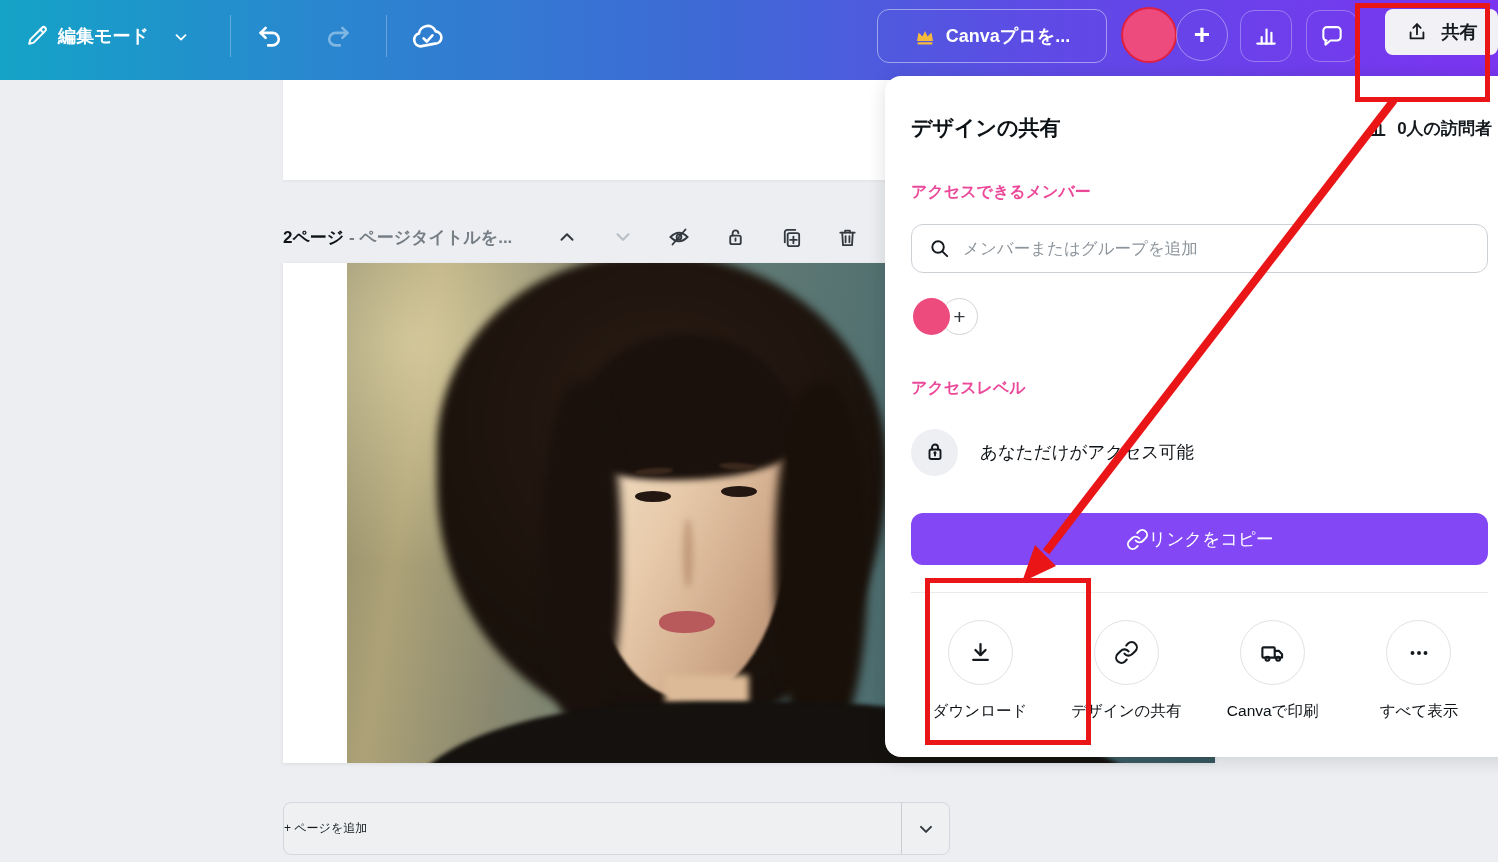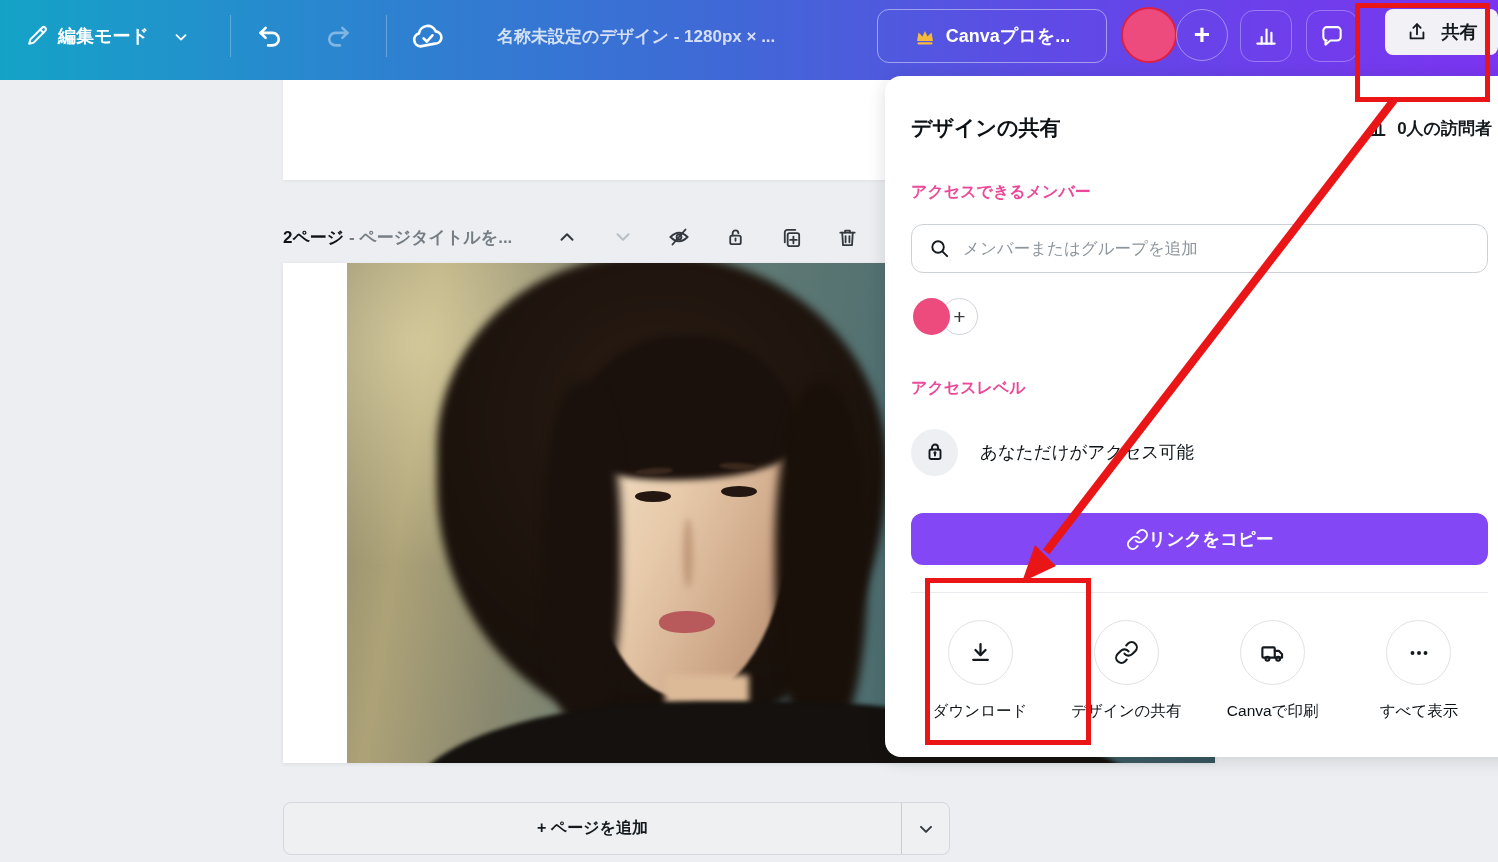--- a/index.html
+++ b/index.html
@@ -57,21 +57,21 @@
   .brow{position:absolute;width:38px;height:7px;background:#3a281c;border-radius:50%;filter:blur(1px)}
   .eye{position:absolute;width:36px;height:11px;background:#241610;border-radius:50%;filter:blur(.5px)}
   .noseshadow{position:absolute;left:336px;top:255px;width:10px;height:70px;background:rgba(150,100,70,.4);border-radius:50%;filter:blur(3px)}
   .lips{position:absolute;left:312px;top:348px;width:56px;height:22px;background:#b85a5c;border-radius:50% 50% 55% 45%;filter:blur(.5px)}
   .neck{position:absolute;left:318px;top:412px;width:84px;height:70px;background:#dcba97;filter:blur(3px)}
   .shirt{position:absolute;left:60px;top:438px;width:760px;height:120px;background:#14110e;filter:blur(2px);
     border-radius:42% 58% 0 0 / 95% 110% 0 0}
 
   .addpage{position:absolute;left:283px;top:802px;width:667px;height:53px;background:#eef0f2;border:1px solid #d4d7db;
     border-radius:8px;display:flex;overflow:hidden}
-  .addpage-main{flex:1;display:flex;align-items:center;justify-content:center;font-weight:bold;font-size:16px;cursor:pointer}
+  .addpage-main{flex:1;display:flex;align-items:center;font-weight:normal;font-size:12px;cursor:pointer}
   .addpage-split{width:1px;background:#c9ccd1}
   .addpage-caret{width:47px;display:flex;align-items:center;justify-content:center;cursor:pointer;color:#33393f}
 
   
   .panel{position:absolute;left:885px;top:76px;width:692px;height:681px;background:#fff;z-index:20;
     border-radius:16px 0 0 16px;box-shadow:0 3px 18px rgba(20,25,30,.14)}
   .panel-header{position:absolute;left:26px;top:38px;right:16px;display:flex;align-items:center}
   .panel-title{font-size:21px;font-weight:bold;color:#0d1216;flex:1}
   .visitors{display:flex;align-items:center;gap:9px;font-size:17px;font-weight:bold;color:#14191e;margin-right:42px;cursor:pointer}
   .gear{color:#14191e;cursor:pointer}
@@ -81,21 +81,21 @@
   .member-input input{border:none;outline:none;flex:1;font-size:16.5px;font-family:inherit;color:var(--ink)}
   .member-input input::placeholder{color:var(--muted)}
   .avatars{position:absolute;left:28px;top:222px;height:38px}
   .avatar-sm{position:absolute;left:0;top:0;width:37px;height:37px;border-radius:50%;background:var(--pink)}
   .avatar-add{position:absolute;left:28px;top:0;width:37px;height:37px;border-radius:50%;background:#fff;border:1px solid #cfd3d8;
     display:flex;align-items:center;justify-content:center;font-size:21px;color:#33393f;cursor:pointer}
   .access-row{position:absolute;left:26px;top:352px;right:16px;height:48px;display:flex;align-items:center;gap:22px;cursor:pointer}
   .lock-circle{width:47px;height:47px;border-radius:50%;background:#edeff2;display:flex;align-items:center;justify-content:center;color:#14191e}
   .access-text{font-size:17.5px;color:#0d1216;flex:1}
   .copy-btn{position:absolute;left:26px;top:437px;width:577px;height:52px;background:var(--accent);border-radius:12px;
-    display:flex;align-items:center;justify-content:center;gap:0;color:#fff;font-size:17.5px;font-weight:bold;cursor:pointer}
+    display:flex;align-items:center;justify-content:center;gap:0;color:#fff;font-size:17.5px;font-weight:normal;cursor:pointer}
   .panel-div{position:absolute;left:26px;top:516px;width:577px;height:1px;background:#e9ebee}
   .actions{position:absolute;left:26px;top:544px;width:577px;display:flex;justify-content:space-between}
   .action{width:138px;display:flex;flex-direction:column;align-items:center;gap:16px;cursor:pointer}
   .action-circle{width:65px;height:65px;border-radius:50%;border:1px solid #dfe2e6;display:flex;align-items:center;justify-content:center;color:#14191e}
   .action-label{font-size:15.5px;color:#0d1216;white-space:nowrap}
 
   
   .anno{position:absolute;border:5px solid var(--red);z-index:50;pointer-events:none}
   .anno-share{left:1355px;top:3px;width:135px;height:99px}
   .anno-dl{left:925px;top:578px;width:166px;height:167px}
@@ -234,23 +234,20 @@
   </div>
   <div class="tb-sep" style="left:386px"></div>
   <div class="tb-item" style="left:408px;top:18px;width:40px;height:36px">
     <span>
         <svg width="36" height="32" viewBox="0 0 26 22" fill="none" stroke="#fff" stroke-width="1.9" stroke-linecap="round" stroke-linejoin="round">
           <path d="M7.5 18.5 a4.8 4.8 0 0 1 -1 -9.4 A6.3 6.3 0 0 1 18.6 7.7 a4.3 4.3 0 0 1 -.6 8.8 z"></path>
           <polyline points="9.8,12.7 12.1,15 16.2,10.5"></polyline>
         </svg>
       </span>
   </div>
-  <div class="tb-item title-txt" style="left:497px;top:0;height:72px">
-    <span>名称未設定のデザイン - 1280px × ...</span>
-  </div>
   <div class="pro-btn">
     <span>
         <svg width="22" height="19" viewBox="0 0 22 19" fill="#f5b93c">
           <path d="M3 14 L4.5 5.5 L8.5 9.5 L11 4 L13.5 9.5 L17.5 5.5 L19 14 Z"></path>
           <rect x="3.5" y="15.2" width="15" height="2.2" rx="1"></rect>
         </svg>
       </span>
     <span>Canvaプロを...</span>
   </div>
   <div class="avatar-top"></div>

